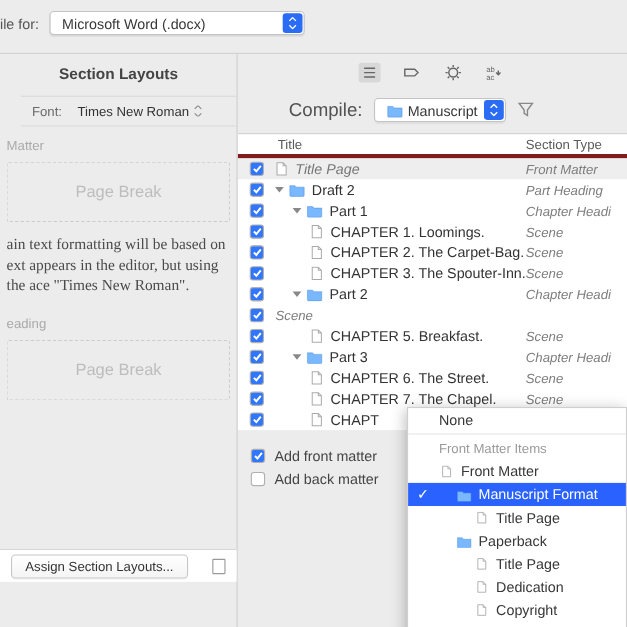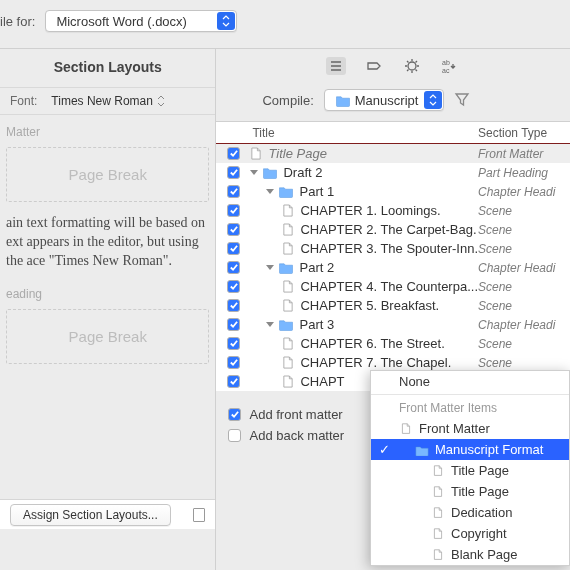--- a/index.html
+++ b/index.html
@@ -6,41 +6,41 @@
 body { font-family: -apple-system, "Helvetica Neue", Arial, sans-serif; font-size: 13px; color: #373737; background: #ececec; width: 570px; height: 570px; overflow: hidden; position: relative; }
 .topbar { height: 48px; display: flex; align-items: center; padding: 4px 12px 10px 0; }
 .topbar .lbl { color: #555; margin-right: 10px; }
 .select { display: inline-flex; align-items: center; background: #fff; border: 1px solid #c4c4c4; border-radius: 4px; height: 22px; padding: 0 22px 0 10px; position: relative; font-size: 13px; box-shadow: 0 1px 1px rgba(0,0,0,0.06); }
 .select .caret { position: absolute; right: 1px; top: 1px; width: 18px; height: 18px; background: #2a6df4; border-radius: 3px; display: flex; flex-direction: column; align-items: center; justify-content: center; gap: 0; }
 .select .caret svg { width: 8px; height: 6px; }
 .sep-h { height: 1px; background: #d0d0d0; }
 .main { display: flex; height: 522px; }
 .left { width: 242px; border-right: 1px solid #d0d0d0; position: relative; background: #ececec; }
 .left-header { text-align: center; padding: 10px 0 12px; font-size: 14px; color: #444; font-weight: bold; }
-.font-row { display: flex; align-items: flex-end; padding: 6px 10px; border-top: 1px solid #d9d9d9; border-bottom: 1px solid #d9d9d9; }
+.font-row { display: flex; align-items: flex-end; padding: 6px 10px; border-top: 1px solid #d9d9d9; border-bottom: 1px solid #d9d9d9; margin-left: 19px; }
 .font-row .fl { color: #6a6a6a; font-size: 12px; margin-right: 14px; }
 .font-select { display: inline-flex; align-items: center; color: #333; font-size: 12px; }
 .font-select svg { width: 8px; height: 10px; margin-left: 4px; }
 .preview { padding: 10px 6px; }
 .gray-h { color: #aaaaaa; font-size: 12px; margin-bottom: 8px; }
 .dashed-box { border: 1px dashed #cccccc; border-radius: 2px; padding: 18px 6px; text-align: center; color: #bdbdbd; font-size: 15px; margin-bottom: 12px; }
 .serif-body { font-family: "Times New Roman", Times, serif; font-size: 14px; color: #4a4a4a; line-height: 1.35; margin-bottom: 16px; }
 .assign-bar { position: absolute; left: 0; right: 0; bottom: 42px; border-top: 1px solid #d6d6d6; background: #fff; height: 30px; display: flex; align-items: center; padding: 0 10px; justify-content: space-between; }
 .btn { background: linear-gradient(#fff,#f4f4f4); border: 1px solid #c6c6c6; border-radius: 4px; padding: 3px 12px; font-size: 12px; color: #333; box-shadow: 0 1px 0 rgba(0,0,0,0.05); }
 .page-icon { width: 12px; height: 14px; border: 1px solid #999; border-radius: 1px; position: relative; }
 .right { flex: 1; display: flex; flex-direction: column; background: #ececec; }
 .tool-row { display: flex; align-items: center; justify-content: center; padding: 8px 0; gap: 18px; }
 .tool-row .icon { width: 20px; height: 18px; display: flex; align-items: center; justify-content: center; border-radius: 3px; }
 .tool-row .icon.active { background: #d8d8d8; }
 .tool-row svg { width: 16px; height: 16px; fill: none; stroke: #666; stroke-width: 1.3; }
 .compile-row { display: flex; align-items: center; padding: 6px 12px 10px; gap: 10px; }
-.compile-row .cl { color: #525252; font-size: 13px; margin-left: 34px; }
+.compile-row .cl { color: #525252; font-size: 17px; margin-left: 34px; }
 .filter-ico svg { width: 16px; height: 16px; stroke: #888; fill: none; stroke-width: 1.3; }
 .table { background: #fff; border-top: 1px solid #d0d0d0; }
-.thead { display: flex; height: 22px; align-items: center; border-bottom: 1px solid #7f1d1d; font-size: 12px; color: #5a5a5a; }
+.thead { display: flex; height: 22px; align-items: center; border-bottom: 4px solid #7f1d1d; font-size: 12px; color: #5a5a5a; }
 .th-chk { width: 34px; }
 .th-title { flex: 1; padding-left: 2px; }
 .th-type { width: 92px; }
 .tbody { }
 .row { display: flex; align-items: center; height: 19px; font-size: 13px; }
 .row.sel { background: #eeeeee; }
 .row .chk { width: 34px; display: flex; justify-content: center; }
 .row .title { flex: 1; display: flex; align-items: center; color: #333; overflow: hidden; white-space: nowrap; }
 .row .title.ital { font-style: italic; color: #777; }
 .row .stype { width: 92px; font-style: italic; color: #7d7d7d; font-size: 12px; overflow: hidden; white-space: nowrap; }
@@ -81,21 +81,21 @@
         <path d="M8 1 v3 h3" fill="none" stroke="#aaa"></path>
       </g>
     <g id="check">
         <path d="M2 5 l2.5 2.5 L9 2"></path>
       </g>
   </defs>
 </svg>
 
 <div class="topbar">
   <span class="lbl">ile for:</span>
-  <div class="select" style="width:192px">
+  <div class="select" style="width:232px">
     <span>Microsoft Word (.docx)</span>
     <span class="caret">
       <svg viewBox="0 0 8 6">
           <path d="M1 4 L4 1 L7 4" stroke="#fff" fill="none" stroke-width="1.2"></path>
         </svg>
       <svg viewBox="0 0 8 6">
           <path d="M1 2 L4 5 L7 2" stroke="#fff" fill="none" stroke-width="1.2"></path>
         </svg>
     </span>
   </div>
@@ -296,26 +296,20 @@
             <div class="stype">Chapter Headi</div>
           </div>
           <div class="row">
             <div class="chk">
               <span class="chkbox">
                 <svg viewBox="0 0 10 10">
                   <use href="#check"></use>
                 </svg>
               </span>
             </div>
-            <div class="title ind-2">
-              <span class="doc-ico"><svg viewBox="0 0 13 15">
-                  <use href="#doc"></use>
-                </svg></span>
-              <span>CHAPTER 4. The Counterpa...</span>
-            </div>
             <div class="stype">Scene</div>
           </div>
           <div class="row">
             <div class="chk">
               <span class="chkbox">
                 <svg viewBox="0 0 10 10">
                   <use href="#check"></use>
                 </svg>
               </span>
             </div>
@@ -434,20 +428,28 @@
         <span>Manuscript Format</span>
       </div>
       <div class="itm" style="padding-left: 60px;">
         <span class="ico">
           <svg viewBox="0 0 13 15">
             <use href="#doc"></use>
           </svg>
         </span>
         <span>Title Page</span>
       </div>
+      <div class="itm" style="padding-left: 44px;">
+        <span class="ico">
+          <svg viewBox="0 0 16 13">
+            <use href="#folder"></use>
+          </svg>
+        </span>
+        <span>Paperback</span>
+      </div>
       <div class="itm" style="padding-left: 60px;">
         <span class="ico">
           <svg viewBox="0 0 13 15">
             <use href="#doc"></use>
           </svg>
         </span>
         <span>Title Page</span>
       </div>
       <div class="itm" style="padding-left: 60px;">
         <span class="ico">

